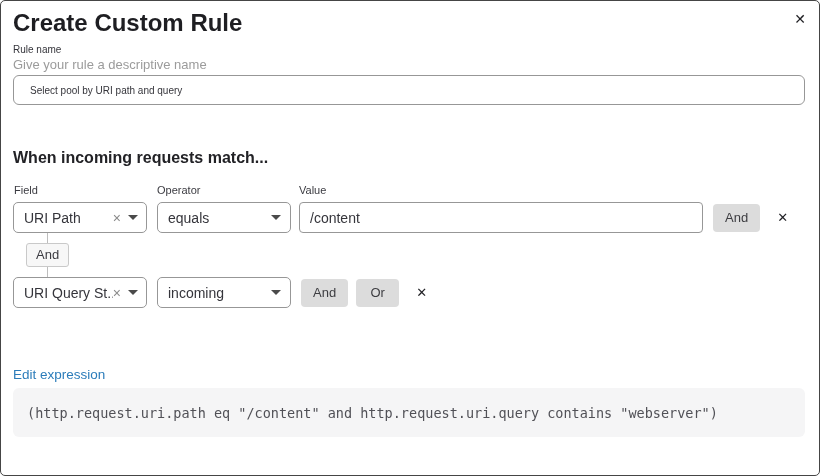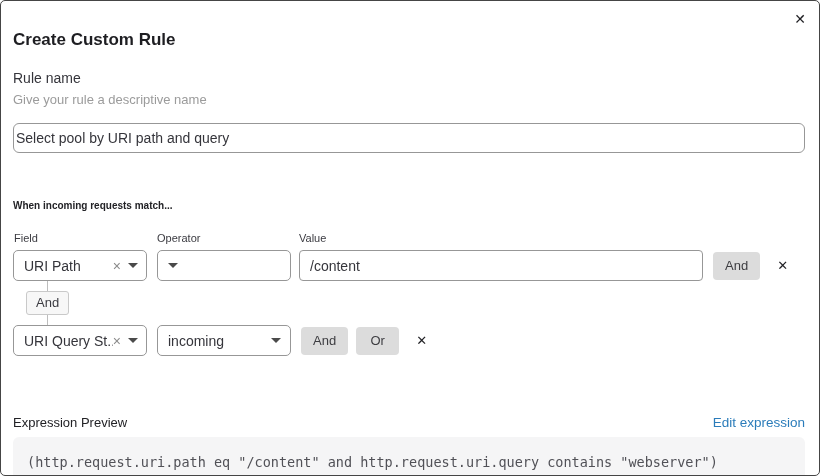--- a/index.html
+++ b/index.html
@@ -13,72 +13,72 @@
     background: #fff;
     border: 1.5px solid #454545;
     border-radius: 5px;
     overflow: hidden;
   }
   .content { padding: 0 14px 0 12px; }
 
   
   .dialog-title {
     margin: 0;
-    padding-top: 26px;
-    font-size: 17px;
+    padding-top: 9px;
+    font-size: 24px;
     line-height: 26px;
     font-weight: 700;
     color: #1e1e22;
   }
   .close-btn {
     position: absolute;
     top: 7px;
     right: 9px;
     border: 0;
     background: transparent;
     font-size: 14px;
     line-height: 18px;
     color: #1e1e22;
     cursor: pointer;
     padding: 2px 4px;
     font-family: "DejaVu Sans", sans-serif;
   }
 
   
   .field-label {
-    margin-top: 18px;
-    font-size: 14px;
+    margin-top: 6px;
+    font-size: 10px;
     line-height: 15px;
     color: #35353b;
   }
   .helper-text {
-    margin-top: 6px;
+    margin-top: 0;
     font-size: 13px;
     line-height: 15px;
     color: #9b9b9b;
   }
   .text-input {
     display: block;
     width: 100%;
-    margin-top: 16px;
+    margin-top: 3px;
     height: 30px;
     border: 1px solid #979797;
     border-radius: 6px;
-    padding: 0 2px;
+    padding: 0 16px;
     font-family: "Liberation Sans", sans-serif;
-    font-size: 14px;
+    font-size: 10px;
     color: #35353b;
     background: #fff;
     outline: none;
   }
 
   
   .section-heading {
     margin-top: 45px;
-    font-size: 10px;
+    font-size: 16px;
     line-height: 16px;
     font-weight: 700;
     color: #222226;
   }
   .col-labels {
     display: flex;
     margin-top: 17px;
     font-size: 11px;
     line-height: 14px;
     color: #3b3b41;
@@ -238,20 +238,21 @@
       <span class="c3">Value</span>
     </div>
 
     <div class="cond-row row-1">
       <div class="dropdown field">
         <span class="dd-text">URI Path</span>
         <span class="dd-remove">×</span>
         <span class="caret"></span>
       </div>
       <div class="dropdown operator">
+        <span class="dd-text">equals</span>
         <span class="caret"></span>
       </div>
       <input class="value-input value-row1" type="text" value="/content" style="">
       <button class="logic-btn and-btn">And</button>
       <button class="row-delete" style="font-weight:700;">✕</button>
     </div>
 
     <div class="connector">
       <div class="conn-line"></div>
       <span class="conn-badge">And</span>
@@ -267,20 +268,19 @@
       <div class="dropdown operator">
         <span class="dd-text">incoming</span>
         <span class="caret"></span>
       </div>
       <button class="logic-btn and-btn">And</button>
       <button class="logic-btn or-btn">Or</button>
       <button class="row-delete" style="font-weight:700;">✕</button>
     </div>
 
     <div class="expr-header">
-      <span class="expr-label">Expression Preview</span>
       <a class="expr-link">Edit expression</a>
     </div>
     <div class="code-block">
       <code>(http.request.uri.path eq "/content" and http.request.uri.query contains "webserver")</code>
     </div>
   </div>
 </div>
 
 </body></html>

